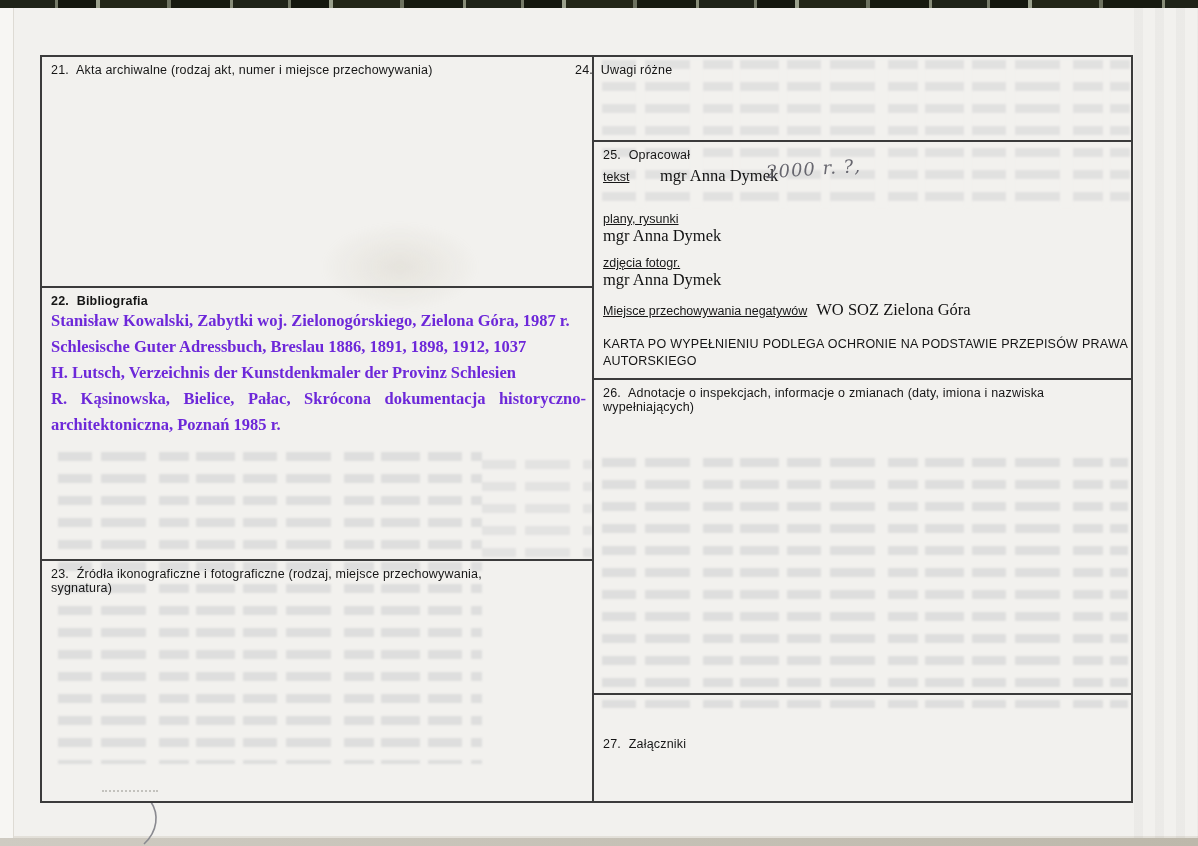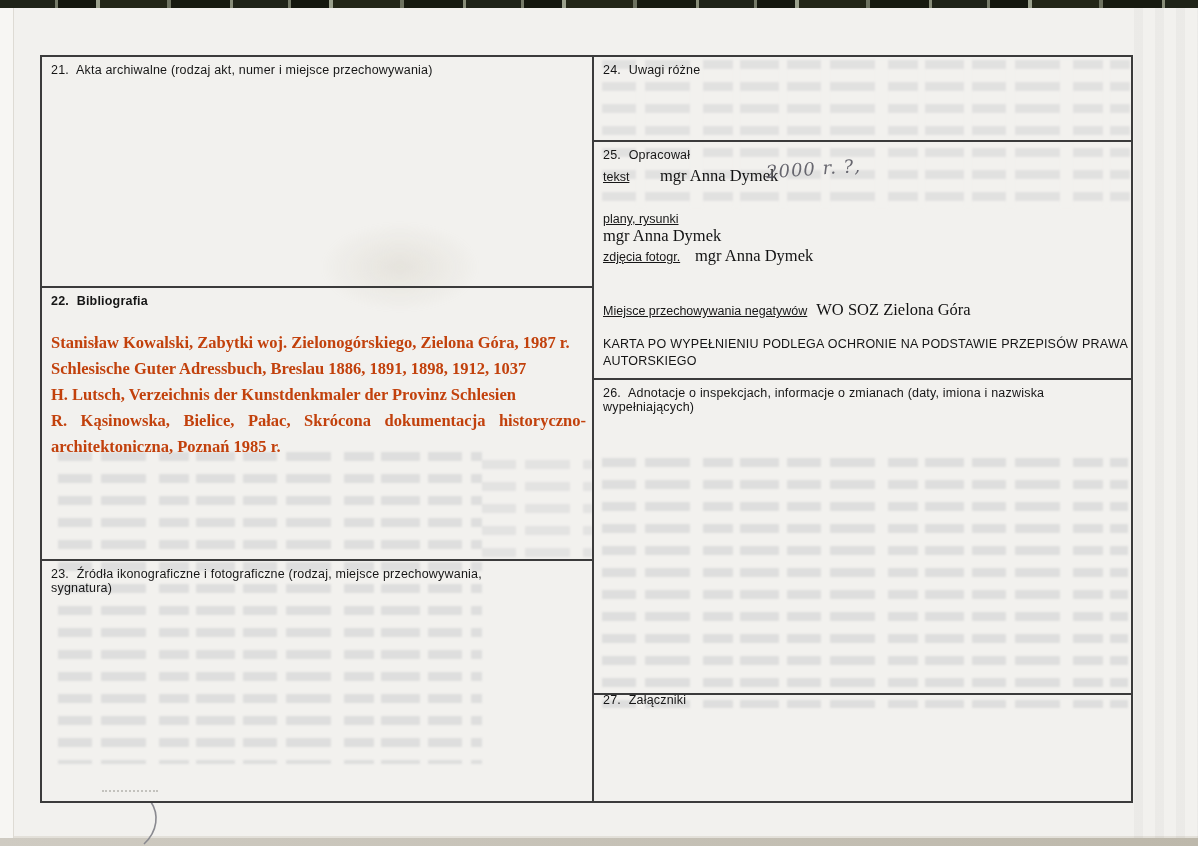--- a/index.html
+++ b/index.html
@@ -72,38 +72,38 @@
   .hline{position:absolute; height:2px; background:var(--border);}
   .hl-l1{left:0; width:550px; top:229px;}
   .hl-l2{left:0; width:550px; top:502px;}
   .hl-r1{left:552px; right:0; top:83px;}
   .hl-r2{left:552px; right:0; top:321px;}
   .hl-r3{left:552px; right:0; top:636px;}
   .cell{position:absolute; box-sizing:border-box; padding:6px 9px;}
   .c21{left:0; top:0;     width:648px; height:229px;}
   .c22{left:0; top:231px; width:632px; height:271px;font-weight:bold;}
   .c23{left:0; top:504px; width:462px; height:240px;}
-  .c24{left:552px; top:0;     width:541px; height:83px;}
+  .c24{left:524px; top:0;     width:541px; height:83px;}
   .c25{left:552px; top:85px;  width:541px; height:236px;}
   .c26{left:552px; top:323px; width:541px; height:313px;}
-  .c27{left:552px; top:630px; width:541px; height:86px;}
+  .c27{left:552px; top:674px; width:541px; height:86px;}
   .cell-head{font-size:12.5px; color:#161616; letter-spacing:.2px;}
   .cell-head .num{display:inline-block; min-width:22px;}
   
   .biblio{
-    margin-top:22px; font-family:"Liberation Serif", serif;
-    font-size:16.5px; line-height:26px; color:#c2410c; width:535px;
+    font-family:"Liberation Serif", serif;
+    font-size:16.5px; line-height:26px; color:#6d28d9; width:535px;
   }
   .biblio .line{white-space:nowrap;}
   .biblio .line.justify{white-space:normal; text-align:justify; text-align-last:justify;}
   
   .row{position:absolute; left:9px; right:11px; display:flex; align-items:baseline;}
   .row .lbl{font-size:12.5px; color:#161616; flex:0 0 auto;text-decoration:underline;}
   .row .val{font-family:"Liberation Serif", serif; font-size:16.5px; color:#121212;}
-  .r0{top:24px;} .r1{top:70px;flex-direction:column;} .r2{top:104px;} .r3{top:158px;}
+  .r0{top:24px;} .r1{top:70px;flex-direction:column;} .r2{top:114px;flex-direction:column;} .r3{top:158px;}
   .r0 .lbl{width:57px;} .r1 .lbl{width:92px;} .r2 .lbl{width:92px;}
   .r3 .lbl{margin-right:9px;}
   .hand{
     position:absolute; left:163px; top:-8px;
     font-family:"DejaVu Serif", serif; font-style:italic;
     font-size:18px; color:var(--hand); transform:rotate(-4deg);
     letter-spacing:1px; opacity:.85;
   }
   .notice{
     position:absolute; left:9px; top:194px; width:525px;

